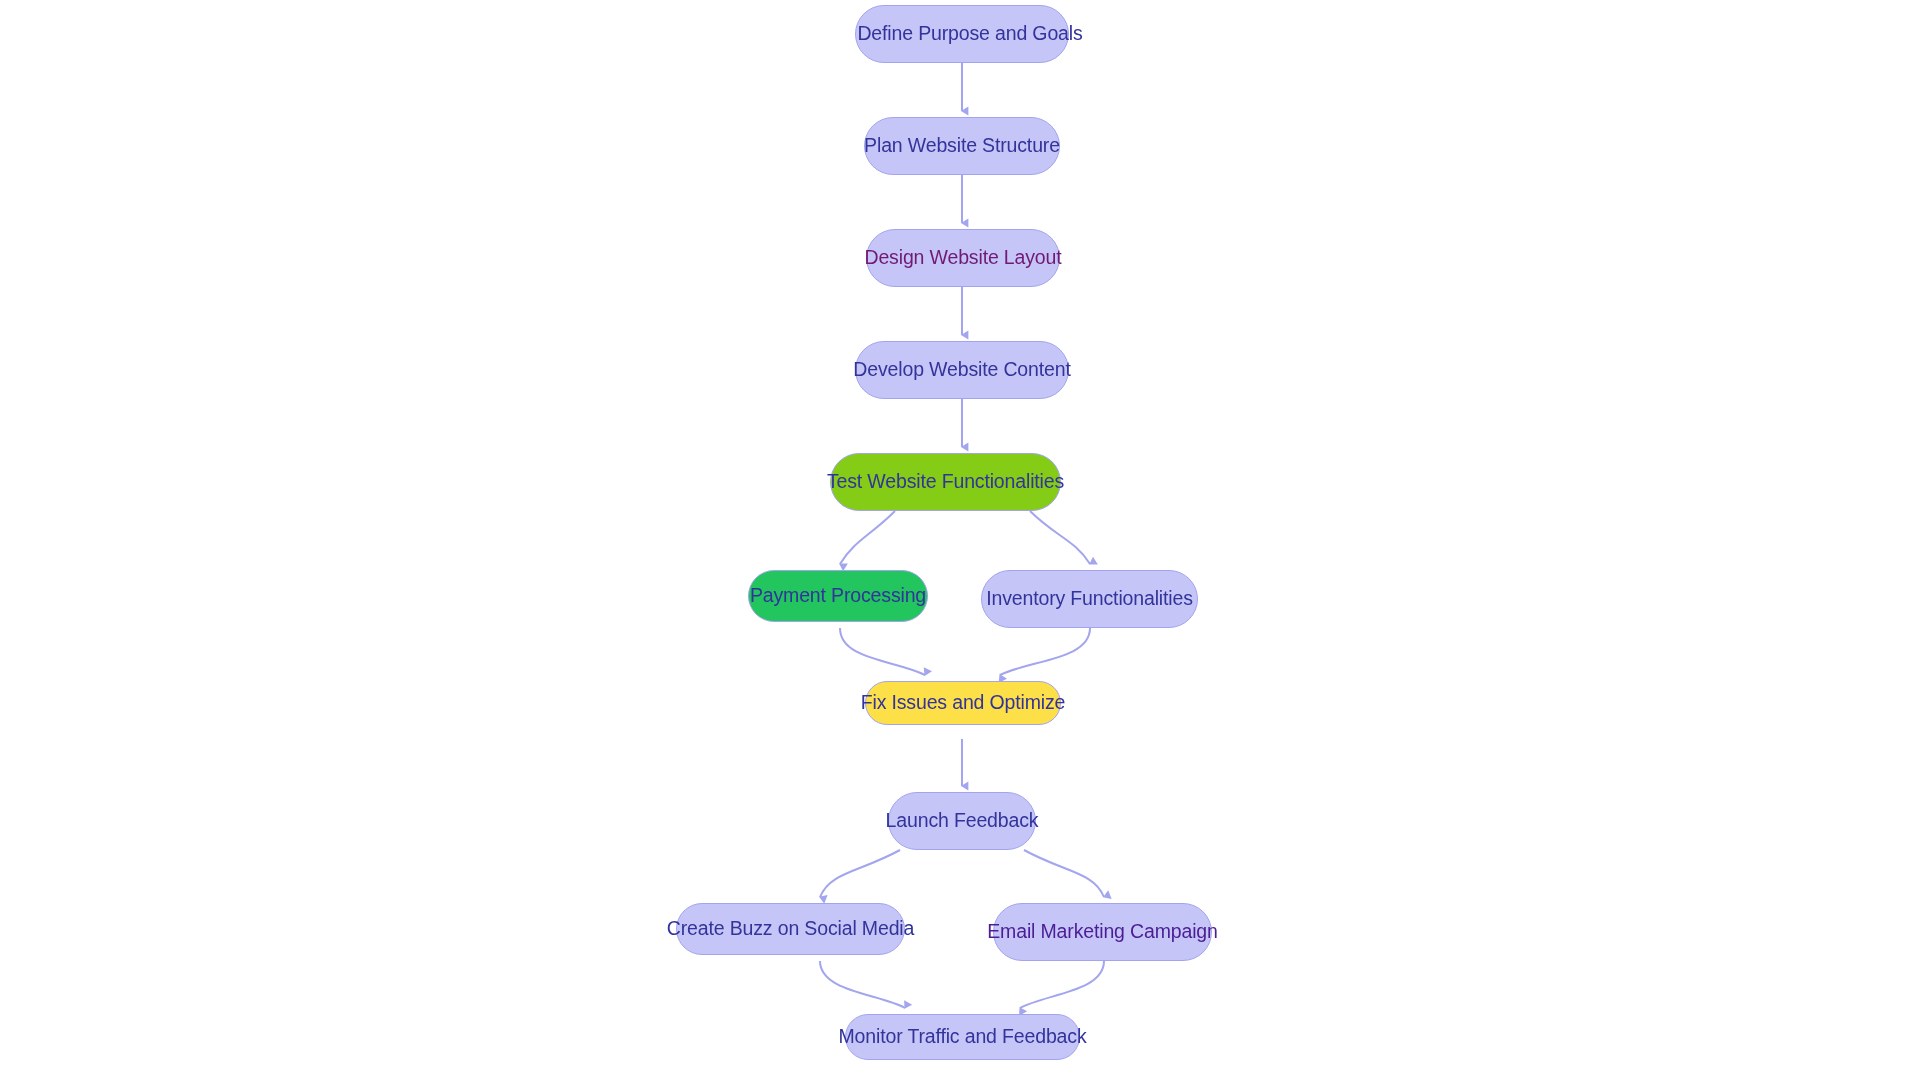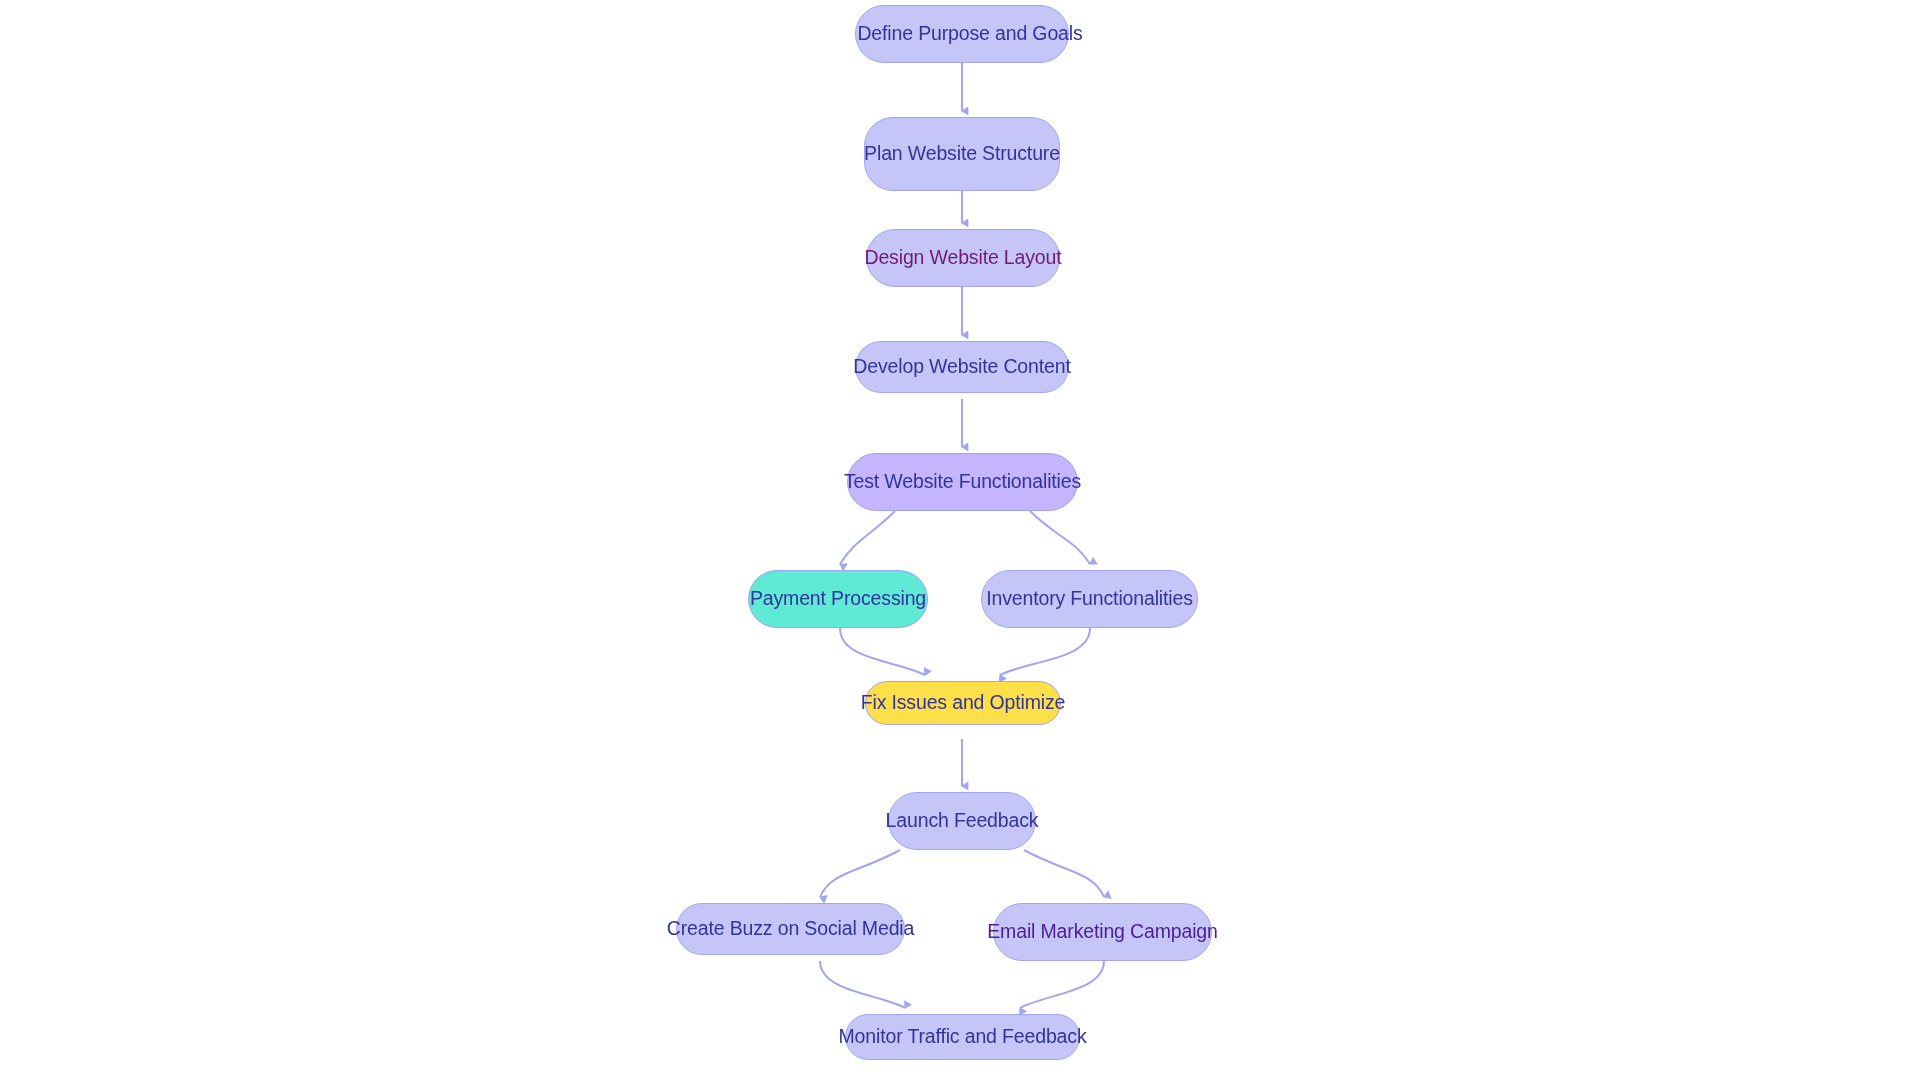--- a/index.html
+++ b/index.html
@@ -71,33 +71,33 @@
         <path d="M 1024 850 C 1064 872, 1094 872, 1104 897" fill="none" stroke="#a3a5ee" stroke-width="2" stroke-linecap="butt" marker-end="url(#arrow-down)"></path>
         <path d="M 820 961 C 820 992, 880 994, 905 1008" fill="none" stroke="#a3a5ee" stroke-width="2" stroke-linecap="butt" marker-end="url(#arrow-down)"></path>
         <path d="M 1104 961 C 1104 992, 1045 994, 1020 1008" fill="none" stroke="#a3a5ee" stroke-width="2" stroke-linecap="butt" marker-end="url(#arrow-down)"></path>
       </g>
   </svg>
 
   <div id="node-layer">
       <div class="node" style="left: 855px; top: 5px; width: 214px; height: 58px; border-radius: 29px; background: rgb(197, 198, 247); border-color: rgb(163, 164, 239);">
         <span class="node-label" style="color: rgb(50, 51, 155); margin-left: 16px;">Define Purpose and Goals</span>
       </div>
-      <div class="node" style="left: 864px; top: 117px; width: 196px; height: 74px; border-radius: 29px; background: rgb(197, 198, 247); border-color: rgb(163, 164, 239);">
+      <div class="node" style="left: 864px; top: 117px; width: 196px; height: 58px; border-radius: 29px; background: rgb(197, 198, 247); border-color: rgb(163, 164, 239);">
         <span class="node-label" style="color: rgb(50, 51, 155);">Plan Website Structure</span>
       </div>
       <div class="node" style="left: 866px; top: 229px; width: 194px; height: 58px; border-radius: 29px; background: rgb(197, 198, 247); border-color: rgb(163, 164, 239);">
         <span class="node-label" style="color: #701a75;">Design Website Layout</span>
       </div>
-      <div class="node" style="left: 855px; top: 341px; width: 214px; height: 52px; border-radius: 29px; background: rgb(197, 198, 247); border-color: rgb(163, 164, 239);">
+      <div class="node" style="left: 855px; top: 341px; width: 214px; height: 58px; border-radius: 29px; background: rgb(197, 198, 247); border-color: rgb(163, 164, 239);">
         <span class="node-label" style="color: rgb(50, 51, 155);">Develop Website Content</span>
       </div>
-      <div class="node" style="left: 847px; top: 453px; width: 231px; height: 58px; border-radius: 29px; background: #c4b5fd; border-color: rgb(163, 164, 239);">
+      <div class="node" style="left: 830px; top: 453px; width: 231px; height: 58px; border-radius: 29px; background: #84cc16; border-color: rgb(163, 164, 239);">
         <span class="node-label" style="color: rgb(50, 51, 155);">Test Website Functionalities</span>
       </div>
-      <div class="node" style="left: 748px; top: 570px; width: 180px; height: 58px; border-radius: 29px; background: #5eead4; border-color: rgb(163, 164, 239);">
+      <div class="node" style="left: 748px; top: 570px; width: 180px; height: 52px; border-radius: 29px; background: #22c55e; border-color: rgb(163, 164, 239);">
         <span class="node-label" style="color: rgb(50, 51, 155);">Payment Processing</span>
       </div>
       <div class="node" style="left: 981px; top: 570px; width: 217px; height: 58px; border-radius: 29px; background: rgb(197, 198, 247); border-color: rgb(163, 164, 239);">
         <span class="node-label" style="color: rgb(50, 51, 155);">Inventory Functionalities</span>
       </div>
       <div class="node" style="left: 865px; top: 681px; width: 196px; height: 44px; border-radius: 29px; background: #fde047; border-color: rgb(163, 164, 239);">
         <span class="node-label" style="color: rgb(50, 51, 155);">Fix Issues and Optimize</span>
       </div>
       <div class="node" style="left: 888px; top: 792px; width: 148px; height: 58px; border-radius: 29px; background: rgb(197, 198, 247); border-color: rgb(163, 164, 239);">
         <span class="node-label" style="color: rgb(50, 51, 155);">Launch Feedback</span>

